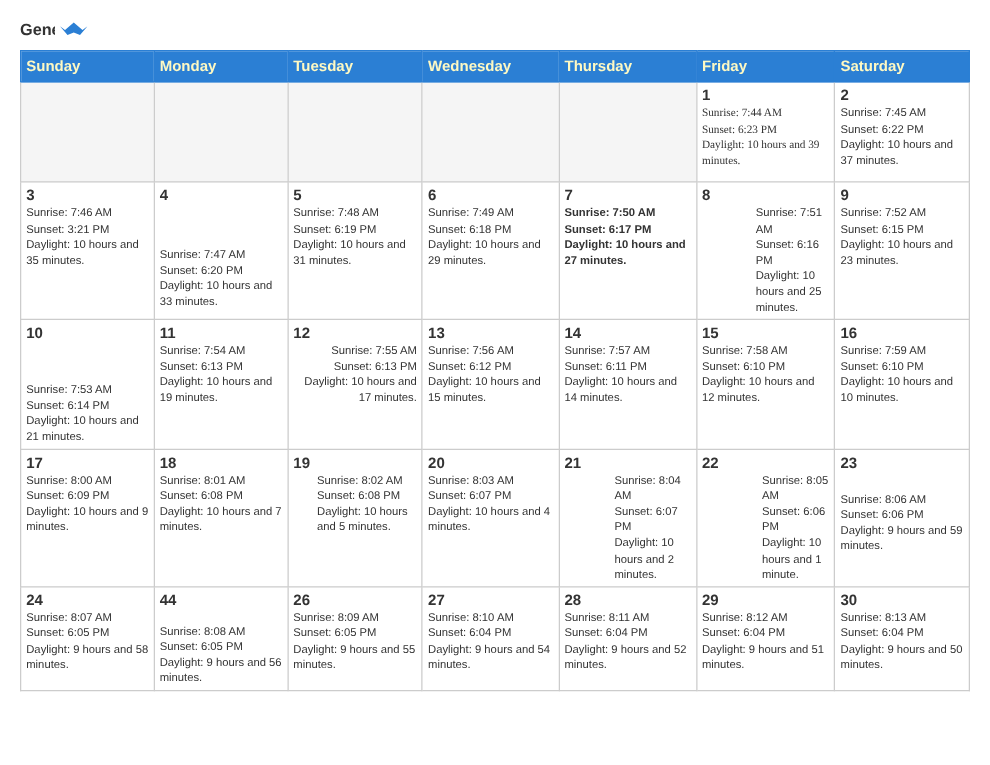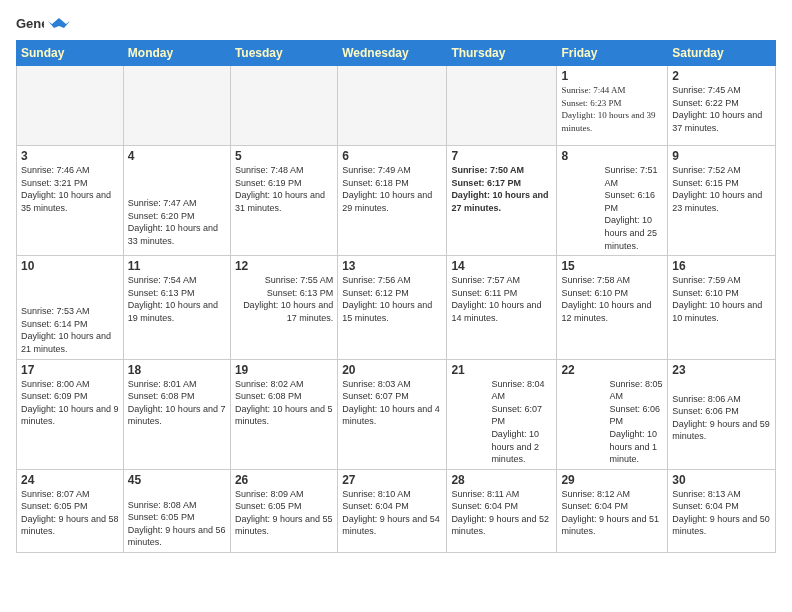--- a/index.html
+++ b/index.html
@@ -238,21 +238,21 @@
 Daylight: 10 hours and 9 minutes.</div>
           </td>
           <td>
             <span class="day-number">18</span>
             <div class="day-info" style="white-space: pre-line;">Sunrise: 8:01 AM
 Sunset: 6:08 PM
 Daylight: 10 hours and 7 minutes.</div>
           </td>
           <td>
             <span class="day-number">19</span>
-            <div class="day-info" style="white-space: pre-line;">Sunrise: 8:02 AM
+            <div class="day-info" style="white-space: pre-line; margin-left: 19px;">Sunrise: 8:02 AM
 Sunset: 6:08 PM
 Daylight: 10 hours and 5 minutes.</div>
           </td>
           <td>
             <span class="day-number">20</span>
             <div class="day-info" style="white-space: pre-line;">Sunrise: 8:03 AM
 Sunset: 6:07 PM
 Daylight: 10 hours and 4 minutes.</div>
           </td>
           <td>
@@ -275,21 +275,21 @@
           </td>
         </tr>
         <tr>
           <td>
             <span class="day-number">24</span>
             <div class="day-info" style="white-space: pre-line;">Sunrise: 8:07 AM
 Sunset: 6:05 PM
 Daylight: 9 hours and 58 minutes.</div>
           </td>
           <td>
-            <span class="day-number">45</span>
+            <span class="day-number">44</span>
             <div class="day-info" style="white-space: pre-line; margin-top: 12px;">Sunrise: 8:08 AM
 Sunset: 6:05 PM
 Daylight: 9 hours and 56 minutes.</div>
           </td>
           <td>
             <span class="day-number">26</span>
             <div class="day-info" style="white-space: pre-line;">Sunrise: 8:09 AM
 Sunset: 6:05 PM
 Daylight: 9 hours and 55 minutes.</div>
           </td>

